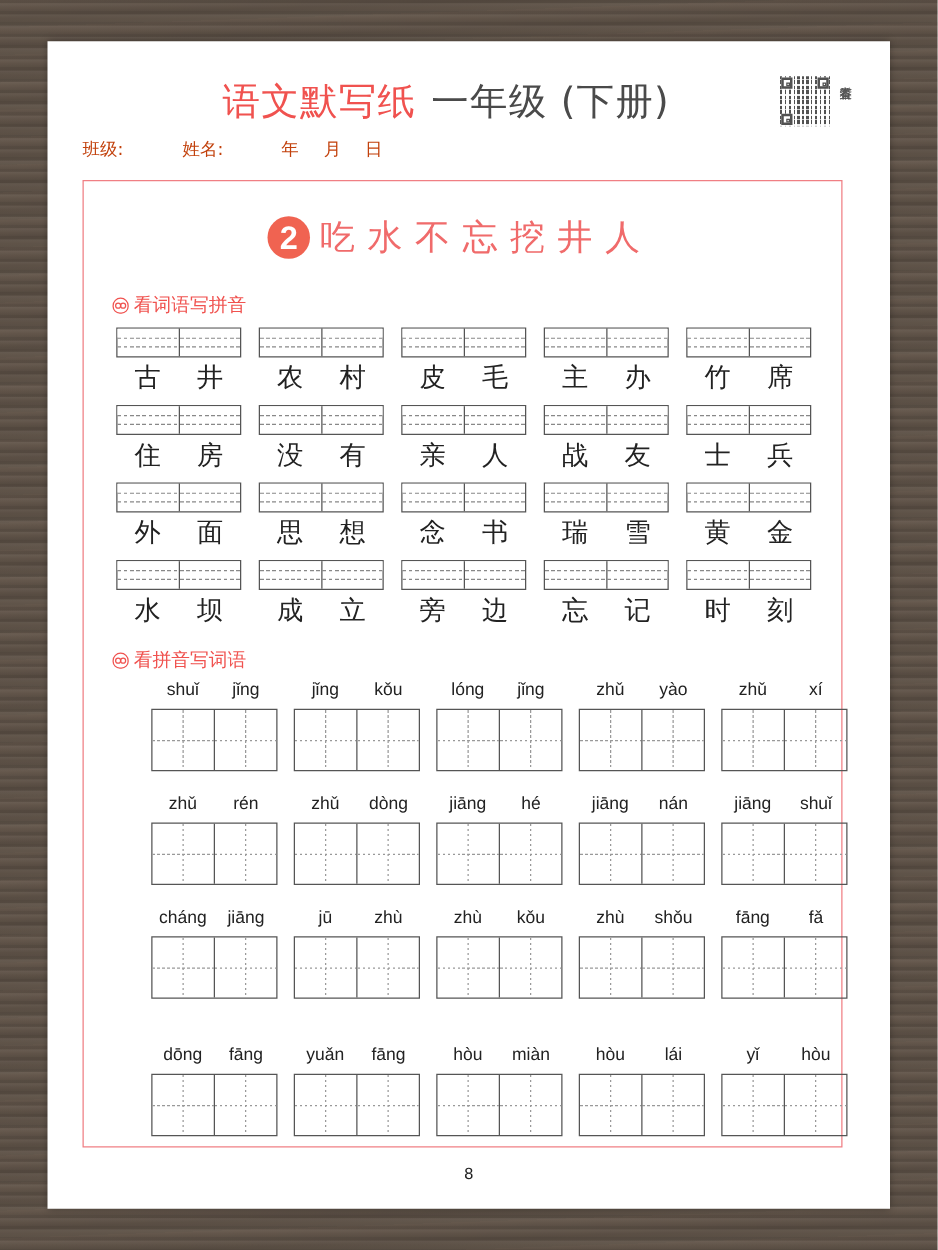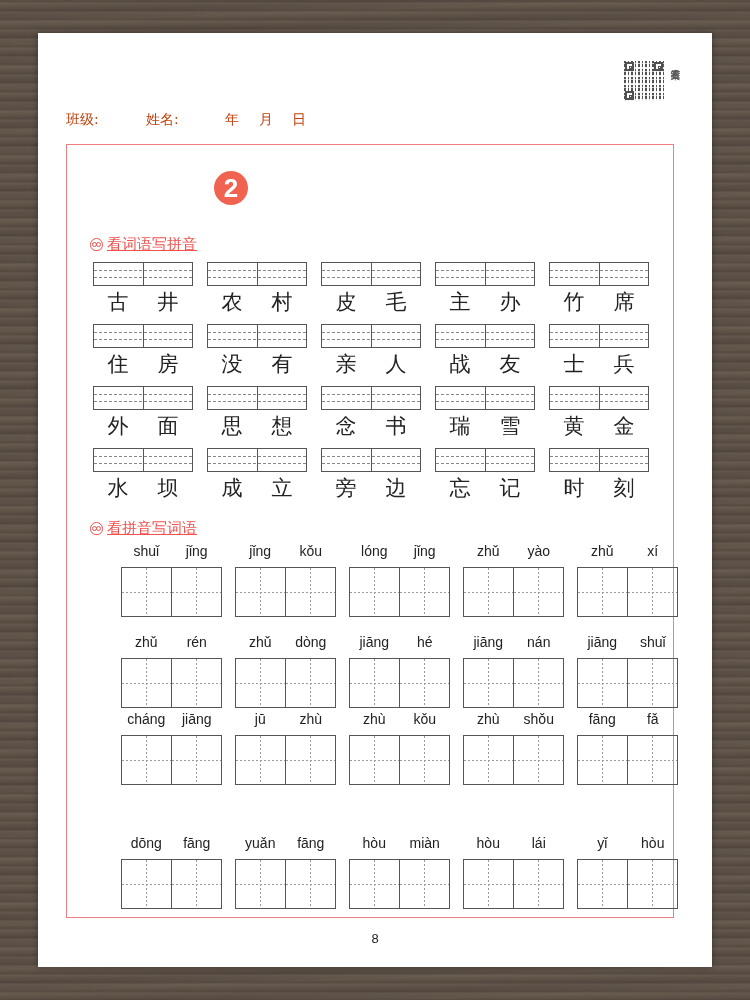--- a/index.html
+++ b/index.html
@@ -52,21 +52,21 @@
   .lesson .num {
     width: 34px; height: 34px; border-radius: 50%; background: #f06351; color: #fff;
     font-size: 26px; font-weight: bold; display: flex; align-items: center; justify-content: center;
     font-family: "Liberation Sans", sans-serif;
   }
   .lesson .name {
     margin-left: 8px; font-size: 28px; color: #f06b6b; letter-spacing: 10px;
     font-family: "DejaVu Serif", serif;
   }
   .section-title {
-    position: absolute; left: 52px; font-size: 15px; color: #f0524f; display: flex; align-items: center; text-decoration: underline;
+    position: absolute; left: 52px; font-size: 15px; color: #f0524f; display: flex; align-items: center;
   }
   .section-title .owl {
     width: 13px; height: 13px; border: 1.5px solid #f0524f; border-radius: 50% 50% 45% 45%;
     position: relative; margin-right: 4px; box-sizing: border-box;
   }
   .section-title .owl::before, .section-title .owl::after {
     content: ""; position: absolute; top: 3px; width: 3px; height: 3px; border: 1px solid #f0524f; border-radius: 50%;
   }
   .section-title .owl::before { left: 1px; }
   .section-title .owl::after { right: 1px; }
@@ -107,37 +107,41 @@
   .tzg-cell + .tzg-cell { border-left: 1.3px solid #555; }
   .page-num {
     position: absolute; left: 0; width: 674px; top: 898px; text-align: center; font-size: 13px; color: #222;
     font-family: "Liberation Sans", sans-serif;
   }
 </style>
 </head>
 <body>
 
 <div class="paper">
+  <div class="title">
+    <span class="red">语文默写纸</span><span class="gray">一年级 (下册)</span>
+  </div>
   <div class="qr">
     <span class="fp" style="left:1px;top:1px;"></span>
     <span class="fp" style="left:30px;top:1px;"></span>
     <span class="fp" style="left:1px;top:30px;"></span>
   </div>
   <div class="qr-label">查看答案</div>
 
   <span class="meta" style="left:28px;">班级:</span>
   <span class="meta" style="left:108px;">姓名:</span>
   <span class="meta" style="left:187px;">年</span>
   <span class="meta" style="left:221px;">月</span>
   <span class="meta" style="left:254px;">日</span>
 
   <div class="frame"></div>
 
   <div class="lesson">
     <div class="num">2</div>
+    <div class="name">吃水不忘挖井人</div>
   </div>
 
   <div class="section-title" style="top:202px;">
     <span class="owl"></span>
     <span>看词语写拼音</span>
   </div>
 
   <div id="s1">
       <div class="word-row" style="top: 229px;">
         <div class="word-item">
@@ -452,21 +456,21 @@
           <div class="pins">
             <span>jiāng</span>
             <span>shuǐ</span>
           </div>
           <div class="tzg">
             <div class="tzg-cell"></div>
             <div class="tzg-cell"></div>
           </div>
         </div>
       </div>
-      <div class="pin-row" style="top: 678px;">
+      <div class="pin-row" style="top: 692px;">
         <div class="pin-item">
           <div class="pins">
             <span>cháng</span>
             <span>jiāng</span>
           </div>
           <div class="tzg">
             <div class="tzg-cell"></div>
             <div class="tzg-cell"></div>
           </div>
         </div>

